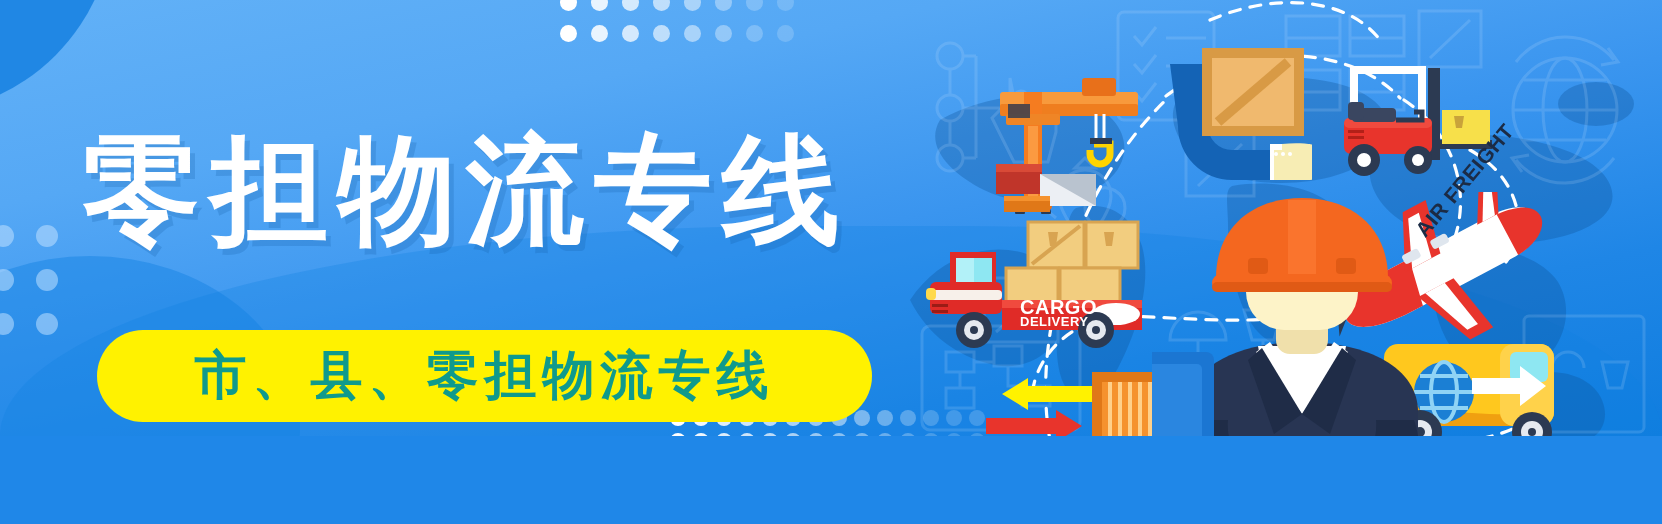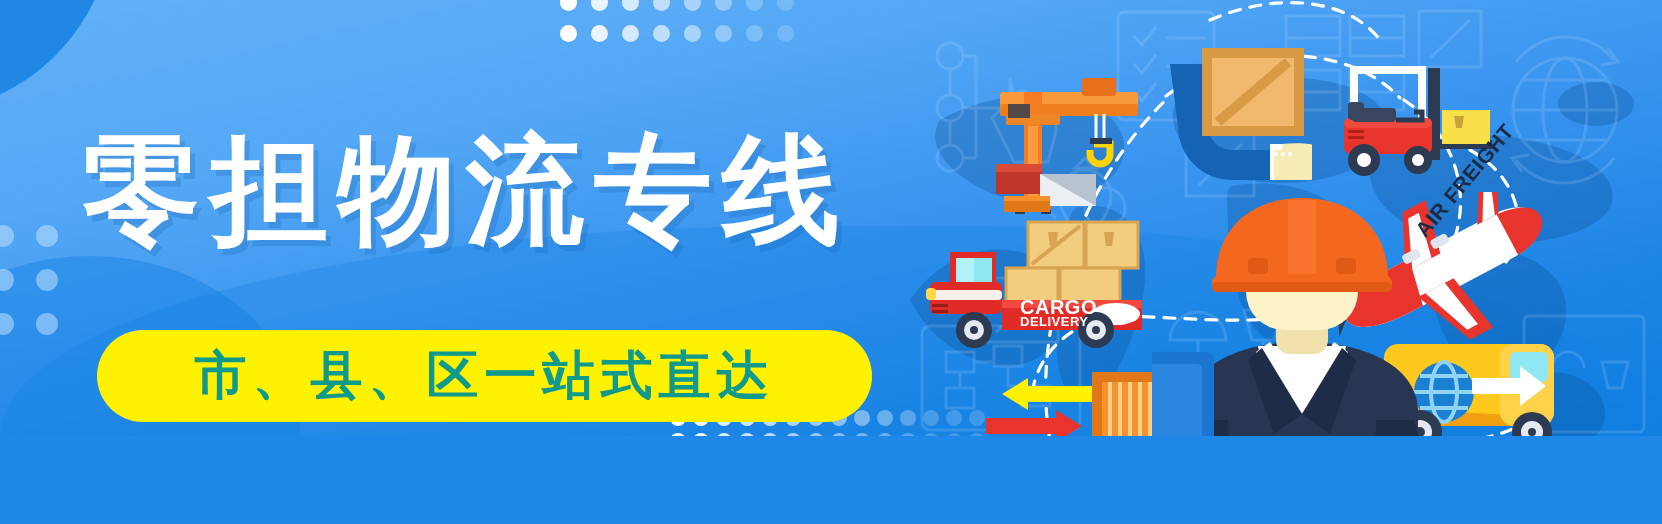--- a/index.html
+++ b/index.html
@@ -152,21 +152,21 @@
       <div class="dot" style="width: 16px; height: 16px; left: 230px; top: 46px; background: rgb(255, 255, 255); opacity: 0.275362;"></div>
       <div class="dot" style="width: 16px; height: 16px; left: 253px; top: 46px; background: rgb(255, 255, 255); opacity: 0.202899;"></div>
       <div class="dot" style="width: 16px; height: 16px; left: 276px; top: 46px; background: rgb(255, 255, 255); opacity: 0.18;"></div>
       <div class="dot" style="width: 16px; height: 16px; left: 299px; top: 46px; background: rgb(255, 255, 255); opacity: 0.18;"></div>
     </div>
 
   <div class="copy">
     <div class="headline">零担物流专线</div>
 
     <div class="pill">
-      <span class="pill-text">市、县、区一站式直达</span>
+      <span class="pill-text">市、县、零担物流专线</span>
     </div>
   </div>
 
   <div class="stage">
 
     <svg class="map" viewBox="0 0 782 524">
       <path d="M30,300 C60,255 110,240 150,255 C180,266 196,300 182,330 C170,358 140,372 110,364 C78,356 48,336 30,300 Z"></path>
       <path d="M60,120 C108,92 176,88 214,106 C250,124 254,160 226,182 C196,206 140,208 104,190 C70,173 44,146 60,120 Z"></path>
       <path d="M196,208 C226,200 252,214 262,246 C272,282 258,330 238,368 C222,398 200,408 186,388 C172,366 176,320 182,282 C186,252 184,216 196,208 Z"></path>
       <path d="M300,96 C352,74 420,72 466,86 C508,100 520,130 498,152 C470,180 410,190 356,178 C310,168 278,122 300,96 Z"></path>

